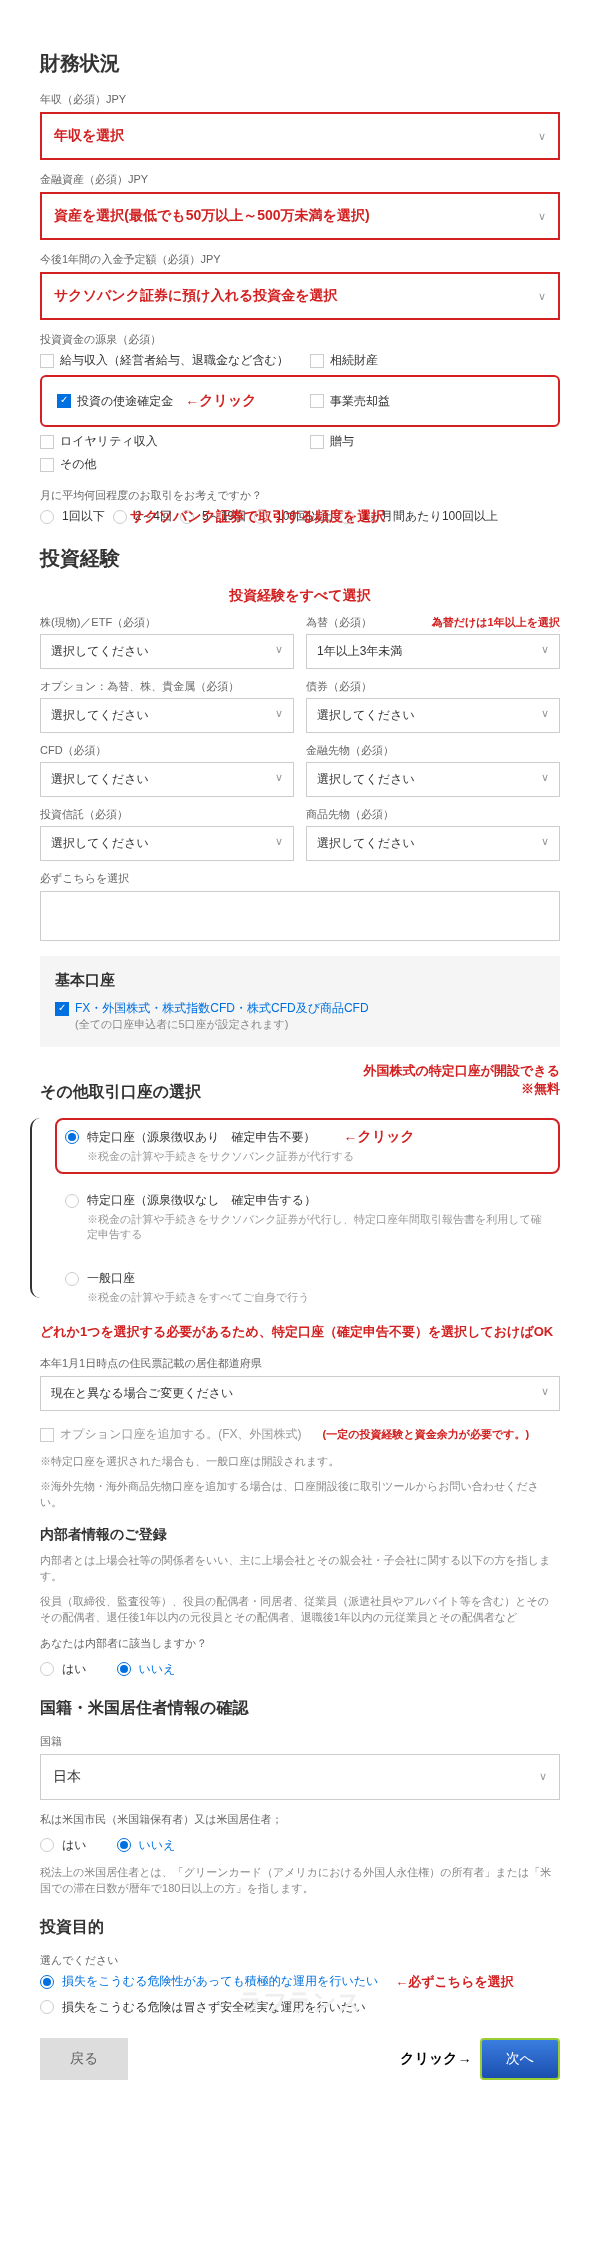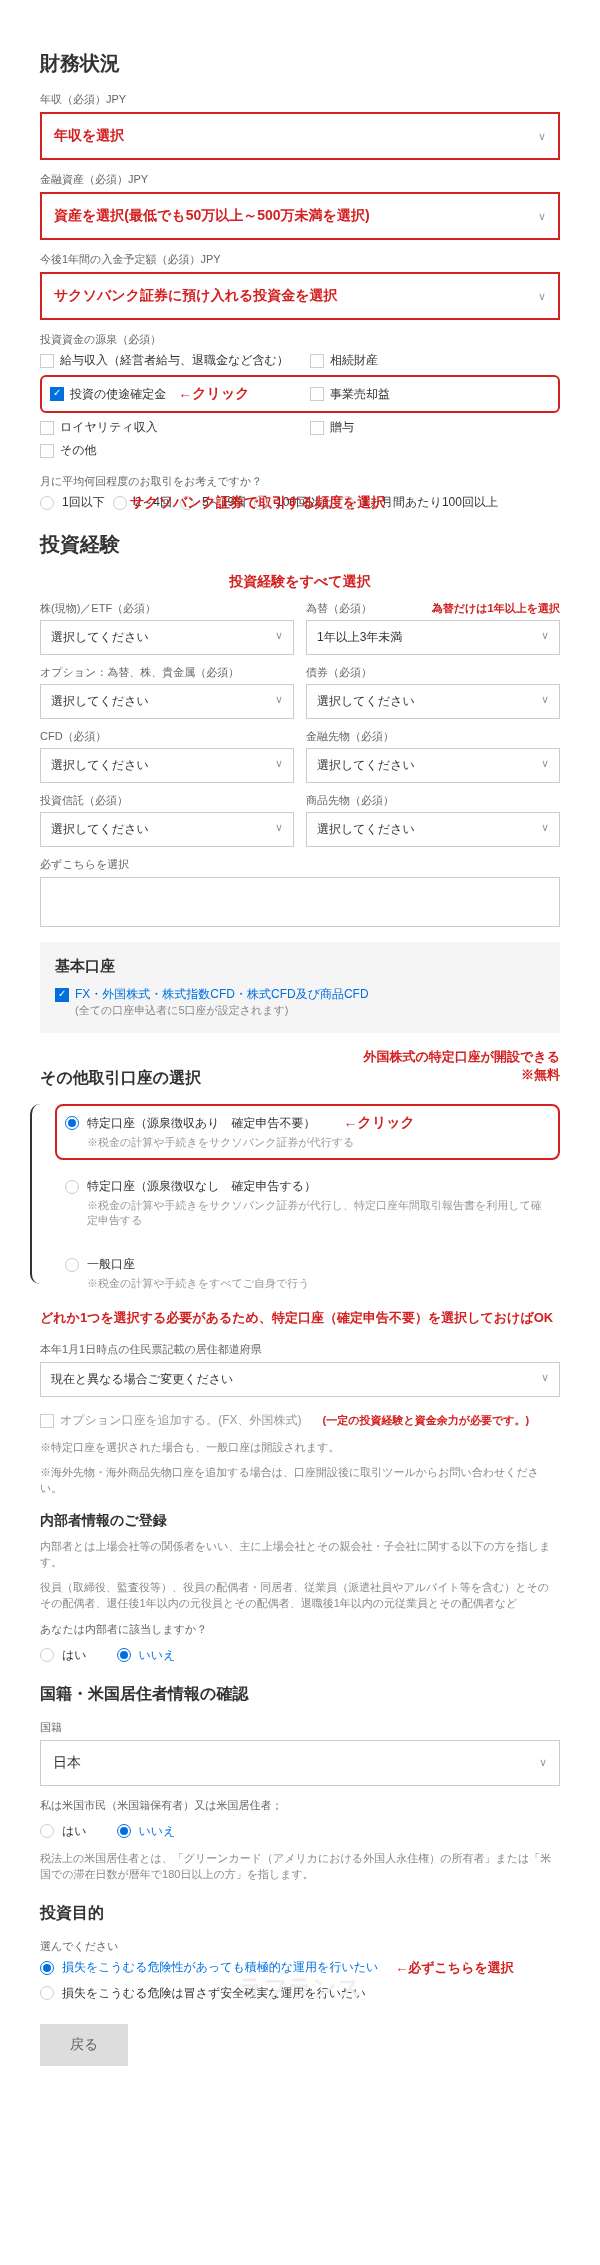--- a/index.html
+++ b/index.html
@@ -71,21 +71,21 @@
 <div class="cb-row">
   <div class="cb-item">
       <span class="cb"></span>
       <span>給与収入（経営者給与、退職金など含む）</span>
     </div>
   <div class="cb-item">
       <span class="cb"></span>
       <span>相続財産</span>
     </div>
 </div>
-<div class="cb-row red-border" style="padding:8px;border-radius:6px">
+<div class="cb-row red-border" style="padding:15px;border-radius:6px">
   <div class="cb-item">
       <span class="cb checked"></span>
       <span>投資の使途確定金</span>
       <span class="red-annot" style="margin-left:6px">←クリック</span>
     </div>
   <div class="cb-item">
       <span class="cb"></span>
       <span>事業売却益</span>
     </div>
 </div>
@@ -311,13 +311,17 @@
   </div>
 <div class="radio-item">
     <span class="radio"></span>
     <span>損失をこうむる危険は冒さず安全確実な運用を行いたい</span>
   </div>
 
 <div class="watermark">ラフランス</div>
 
 <div class="nav-row">
   <button class="btn-back">戻る</button>
+  <div style="display:flex;align-items:center">
+    <span class="click-arrow">クリック→</span>
+    <button class="btn-next">次へ</button>
+  </div>
 </div>
 
 </body></html>

